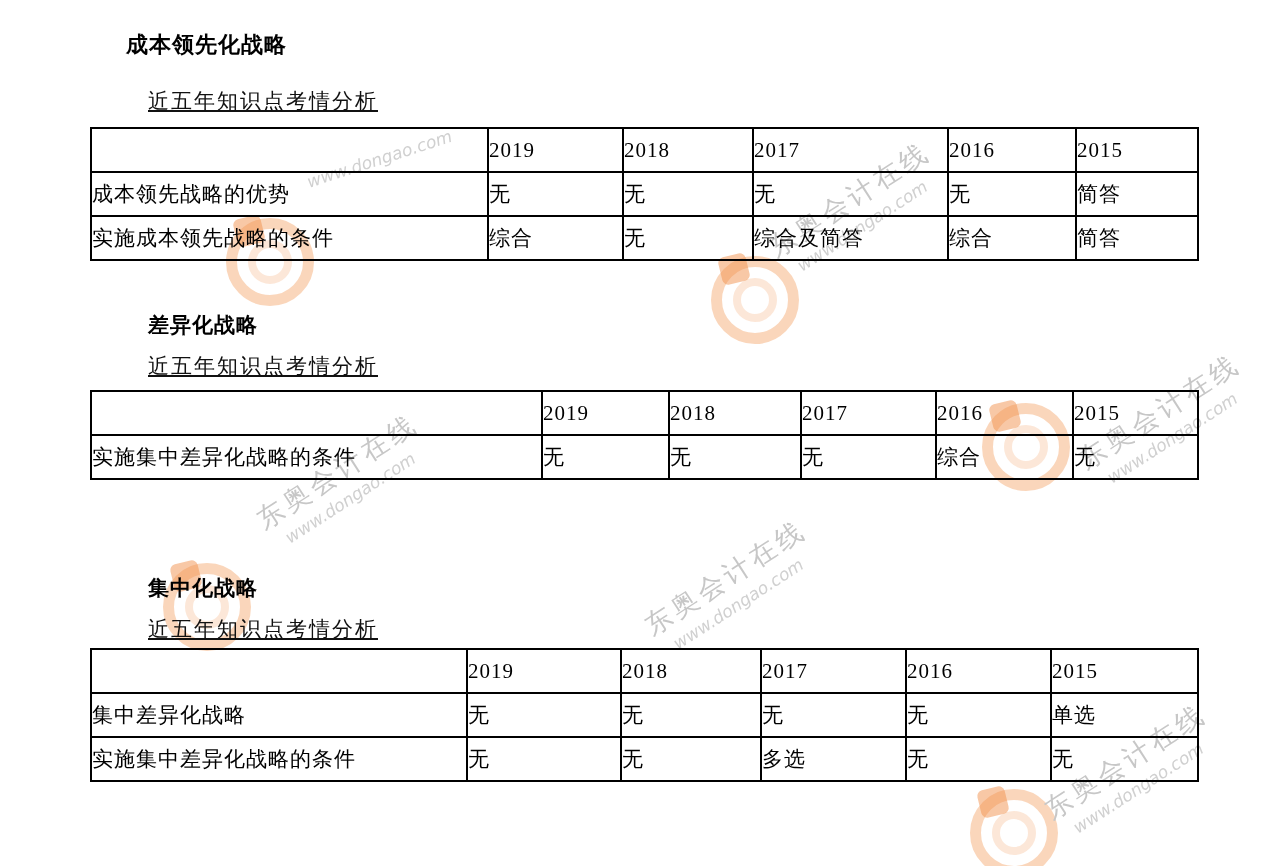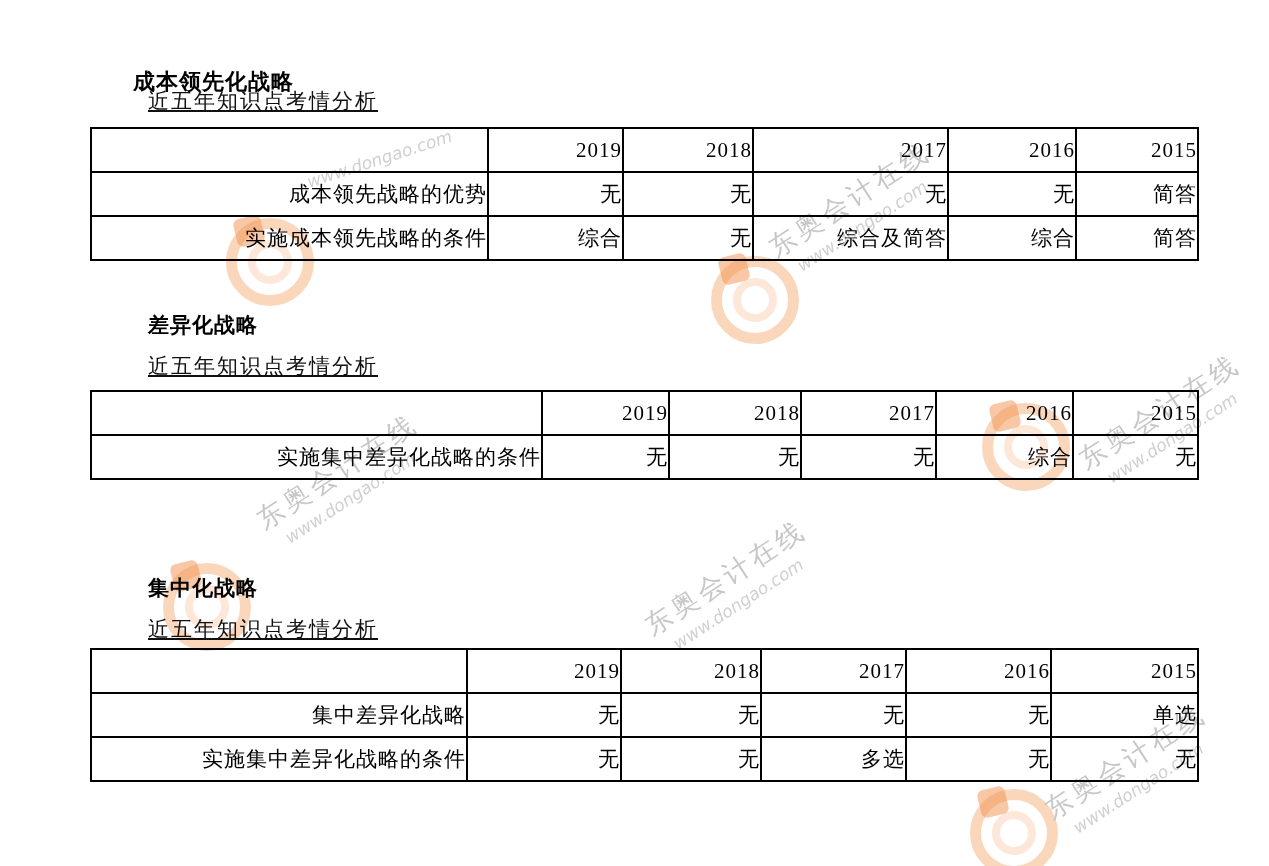--- a/index.html
+++ b/index.html
@@ -3,41 +3,40 @@
 <meta charset="utf-8">
 <style>
   html,body { margin:0; padding:0; background:#ffffff; }
   .page {
     position:relative; width:1269px; height:866px;
     background:#ffffff; overflow:hidden;
     font-family:"Liberation Serif", serif; color:#000;
   }
   
   .doc-title {
-    position:absolute; left:133px; top:30px;
+    position:absolute; left:126px; top:30px;
     font-family:"Liberation Sans", sans-serif;
     font-weight:700; font-size:22px; letter-spacing:1px;
     z-index:3;
-    margin-top:37px;
   }
   .sec-title {
     position:absolute; font-size:21px; font-weight:700;
     letter-spacing:1px; z-index:3;
   }
   .sec-sub {
     position:absolute; font-size:21px; font-weight:400;
     letter-spacing:2px; z-index:3; color:#111;text-decoration:underline;
   }
   
   table.exam {
     position:absolute; border-collapse:collapse; table-layout:fixed;
     background:transparent; z-index:2;
   }
   table.exam td {
-    border:2px solid #000; text-align:right; vertical-align:middle;
+    border:2px solid #000; text-align:left; vertical-align:middle;
     font-size:21px; padding:0; height:42px; overflow:hidden;
     letter-spacing:1px;
   }
   
   .wm-tile {
     position:absolute; z-index:1; transform:rotate(-33deg);
     white-space:nowrap; pointer-events:none;
   }
   .wm-brand { font-size:27px; letter-spacing:4px; color:#c7c7c7;
     font-family:"Liberation Serif", serif; }

